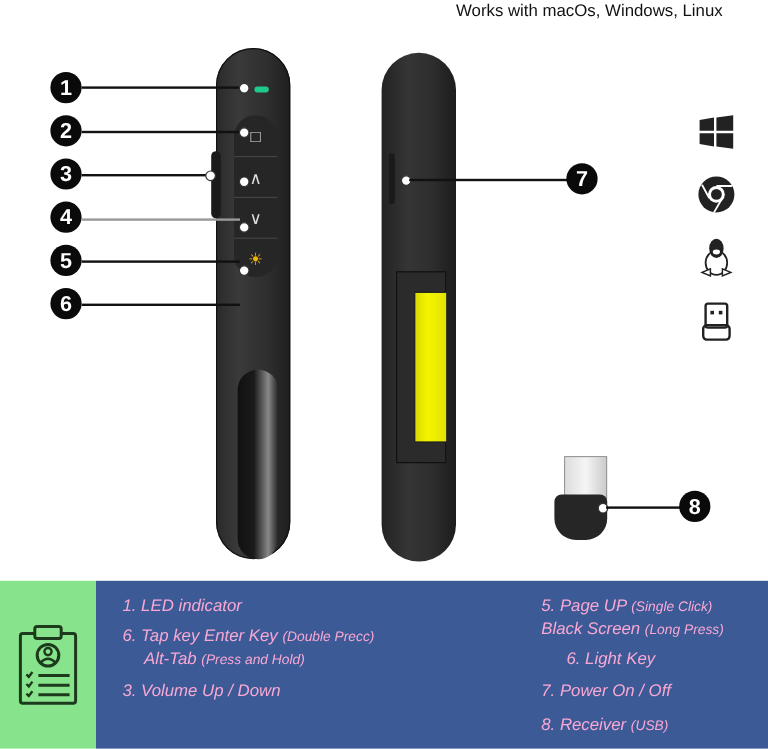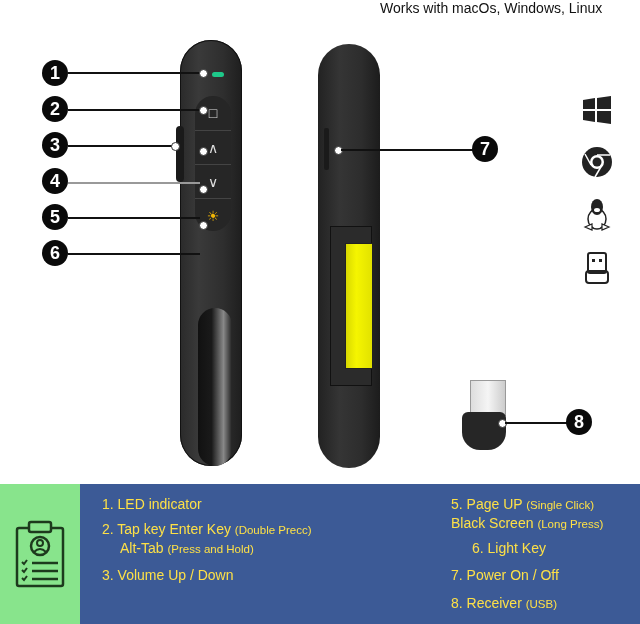--- a/index.html
+++ b/index.html
@@ -17,21 +17,21 @@
   .slider { left:176px; top:126px; width:8px; height:56px; border-radius:4px; background:#1a1a1a; }
   .pen2 { left:318px; top:44px; width:62px; height:424px; border-radius:31px; background:linear-gradient(90deg,#222 0%,#353535 35%,#2d2d2d 70%,#1c1c1c 100%); }
   .bay { left:330px; top:226px; width:40px; height:158px; background:#2b2b2b; border:1px solid #111; }
   .battery { left:345px; top:243px; width:26px; height:124px; background:linear-gradient(90deg,#d9d900 0%,#f5f500 40%,#e2e200 100%); border:1px solid #222; }
   .side-btn { left:324px; top:128px; width:5px; height:42px; background:#1a1a1a; border-radius:2px; }
   .os-icon { left:580px; width:34px; height:34px; display:flex; align-items:center; justify-content:center; }
   .receiver-plug { left:470px; top:380px; width:34px; height:34px; background:linear-gradient(90deg,#ddd,#f5f5f5,#ccc); border:1px solid #999; }
   .receiver-body { left:462px; top:412px; width:44px; height:38px; background:#262626; border-radius:6px 6px 18px 18px; }
   .legend-icon-panel { left:0; top:484px; width:80px; height:140px; background:#88e48c; display:flex; align-items:center; justify-content:center; }
   .legend-text-panel { left:80px; top:484px; width:560px; height:140px; background:#3c5a96; }
-  .lg { color:#fde047; font-size:14px; white-space:nowrap; line-height:16px; }
+  .lg { color:#f9a8d4; font-size:14px; white-space:nowrap; line-height:16px;font-style:italic; }
   .lg small { font-size:11.5px; }
 </style>
 </head>
 <body>
 
 <div class="abs top-caption">Works with macOs, Windows, Linux</div>
 
 <div class="abs pen1"></div>
 <div class="abs led"></div>
 <div class="abs slider"></div>
@@ -128,21 +128,21 @@
     <rect x="15" y="2" width="22" height="10" rx="2" fill="#88e48c" stroke="#1d3a1d" stroke-width="2.5"></rect>
     <circle cx="26" cy="26" r="9" fill="none" stroke="#1d3a1d" stroke-width="2.5"></circle>
     <circle cx="26" cy="23" r="3" fill="none" stroke="#1d3a1d" stroke-width="2"></circle>
     <path d="M20 32 Q26 26 32 32" fill="none" stroke="#1d3a1d" stroke-width="2"></path>
     <path d="M8 42 L10 44 L13 40 M8 50 L10 52 L13 48 M8 58 L10 60 L13 56" fill="none" stroke="#1d3a1d" stroke-width="2"></path>
     <path d="M18 43 L44 43 M18 51 L44 51 M18 59 L44 59" stroke="#1d3a1d" stroke-width="2.5"></path>
   </svg>
 </div>
 <div class="abs legend-text-panel">
   <div class="abs lg" style="left:22px;top:12px;"><span>1. LED indicator</span></div>
-  <div class="abs lg" style="left:22px;top:37px;"><span>2. Tap key Enter Key</span> <small>(Double Precc)</small></div>
+  <div class="abs lg" style="left:22px;top:37px;"><span>6. Tap key Enter Key</span> <small>(Double Precc)</small></div>
   <div class="abs lg" style="left:40px;top:56px;"><span>Alt-Tab</span> <small>(Press and Hold)</small></div>
   <div class="abs lg" style="left:22px;top:83px;"><span>3. Volume Up / Down</span></div>
 
   <div class="abs lg" style="left:371px;top:12px;"><span>5. Page UP</span> <small>(Single Click)</small></div>
   <div class="abs lg" style="left:371px;top:31px;"><span>Black Screen</span> <small>(Long Press)</small></div>
   <div class="abs lg" style="left:392px;top:56px;"><span>6. Light Key</span></div>
   <div class="abs lg" style="left:371px;top:83px;"><span>7. Power On / Off</span></div>
   <div class="abs lg" style="left:371px;top:111px;"><span>8. Receiver</span> <small>(USB)</small></div>
 </div>
 

